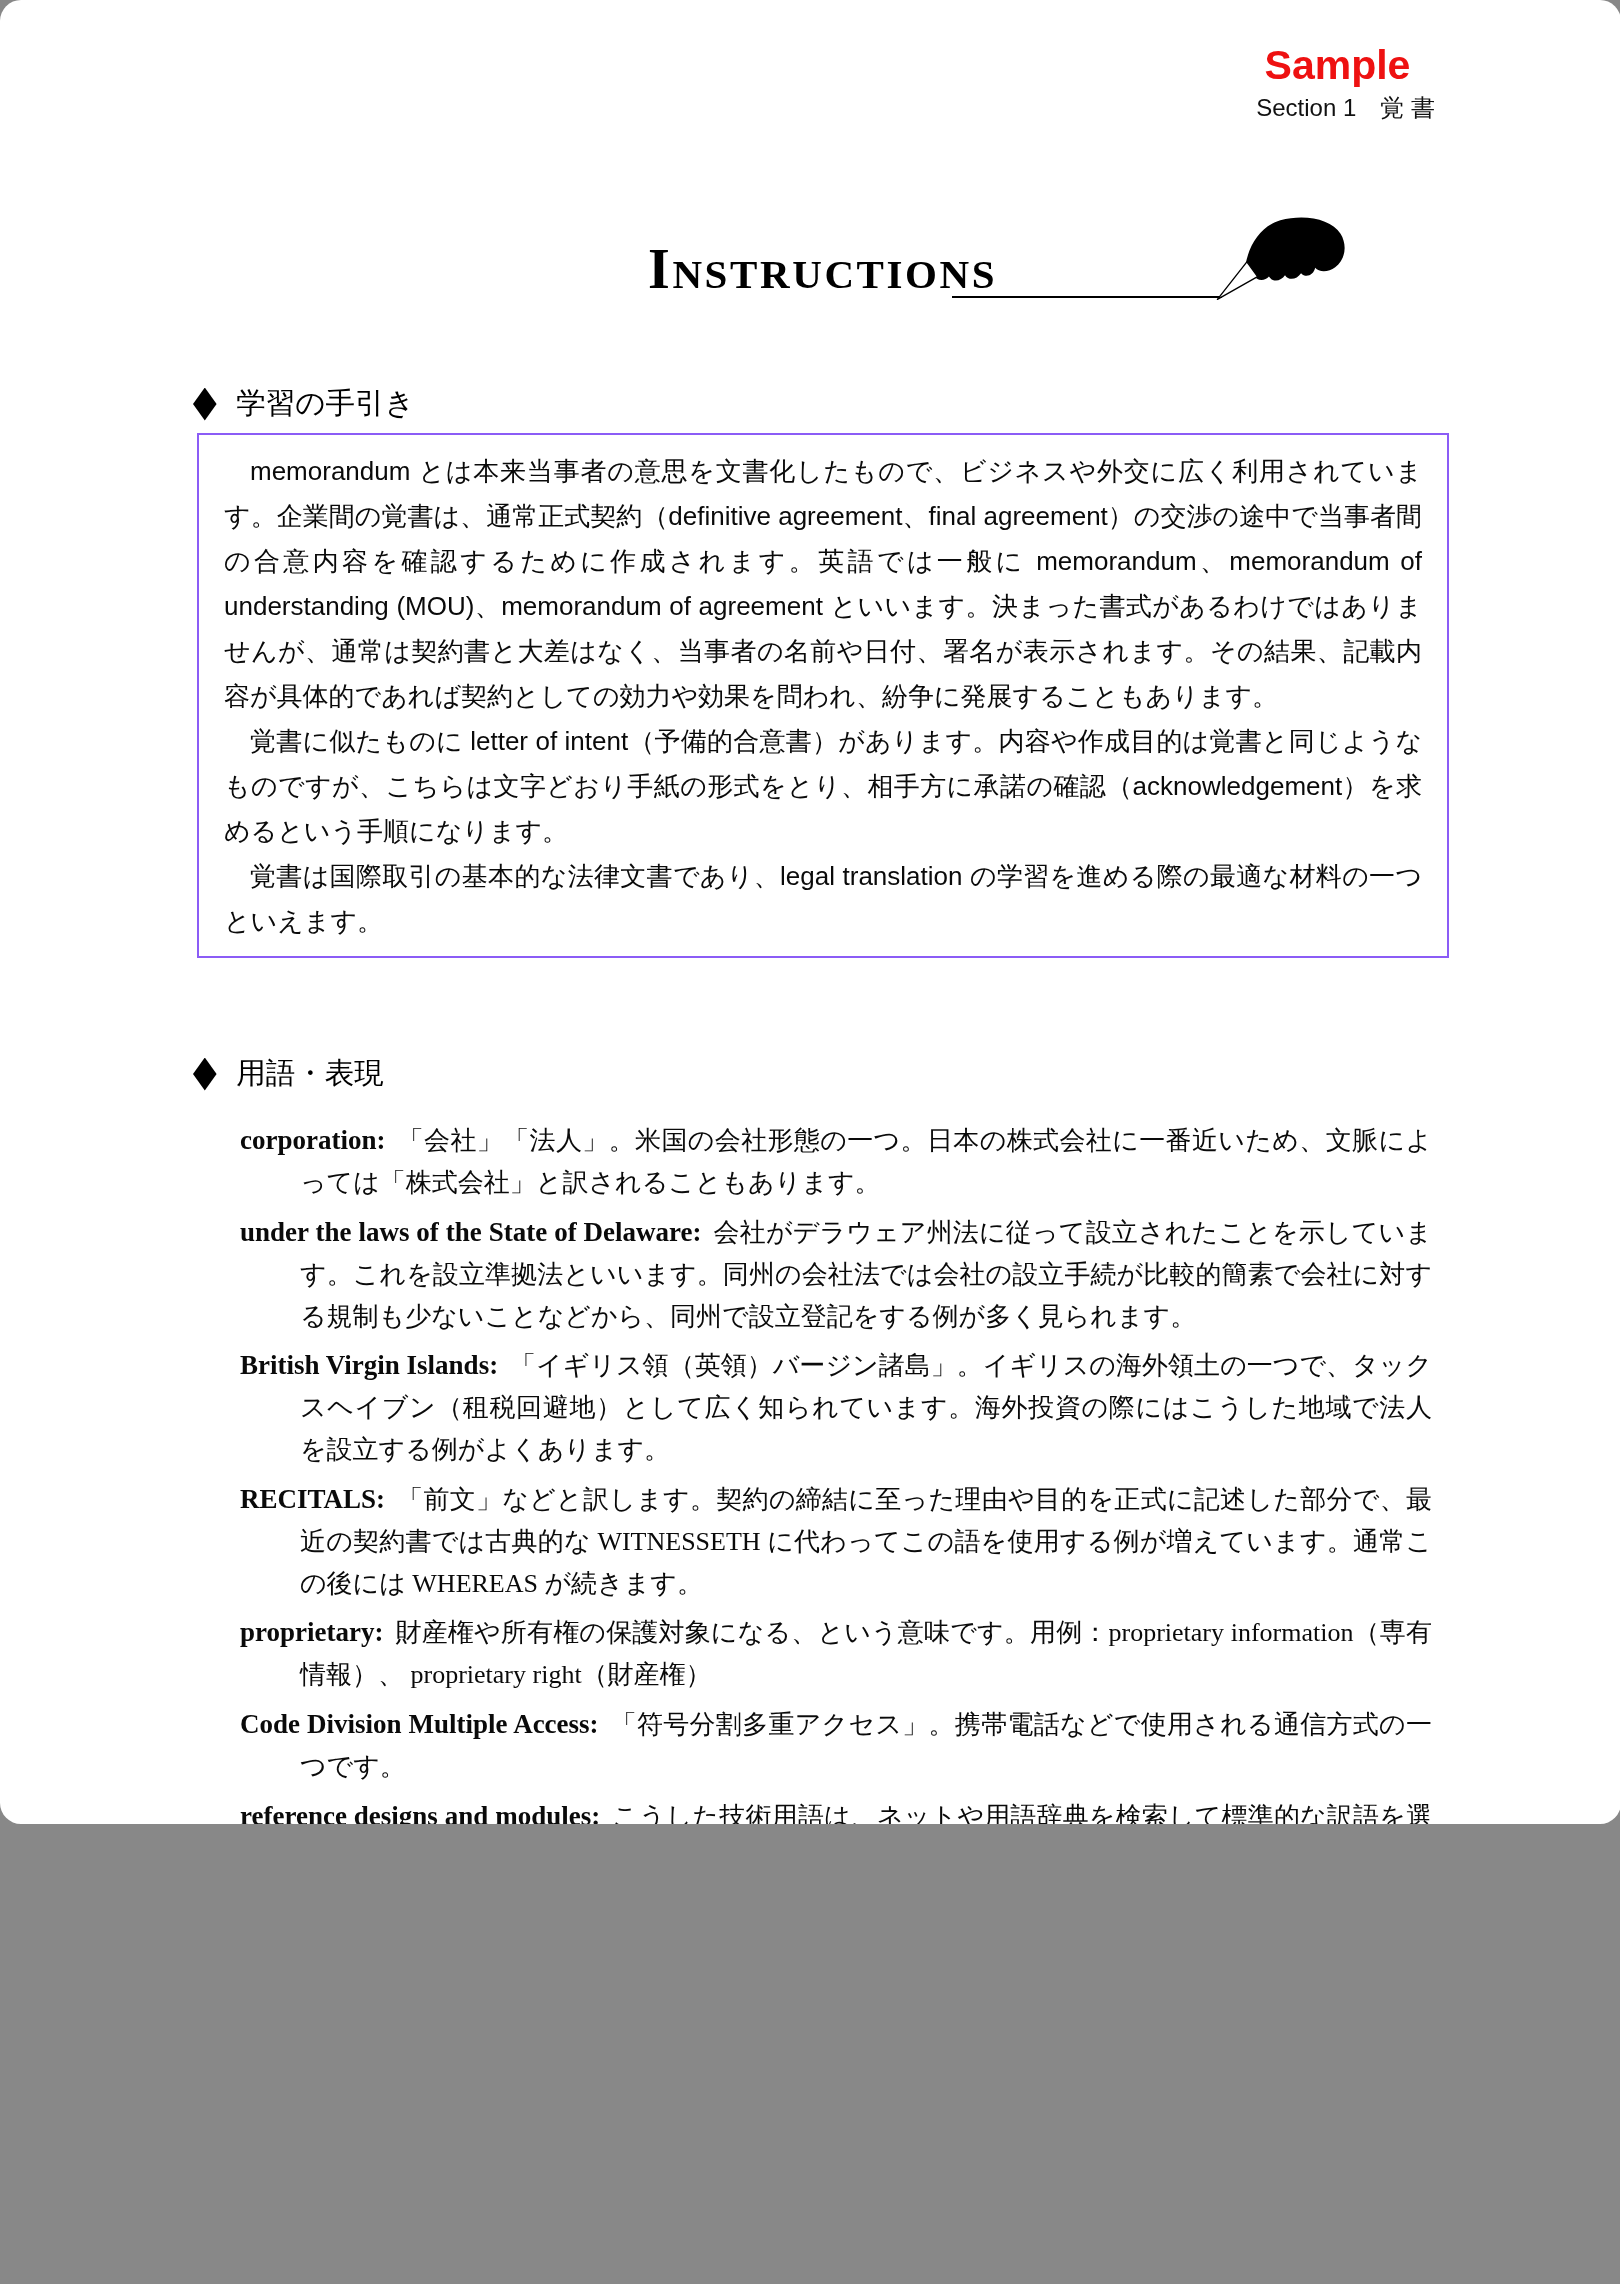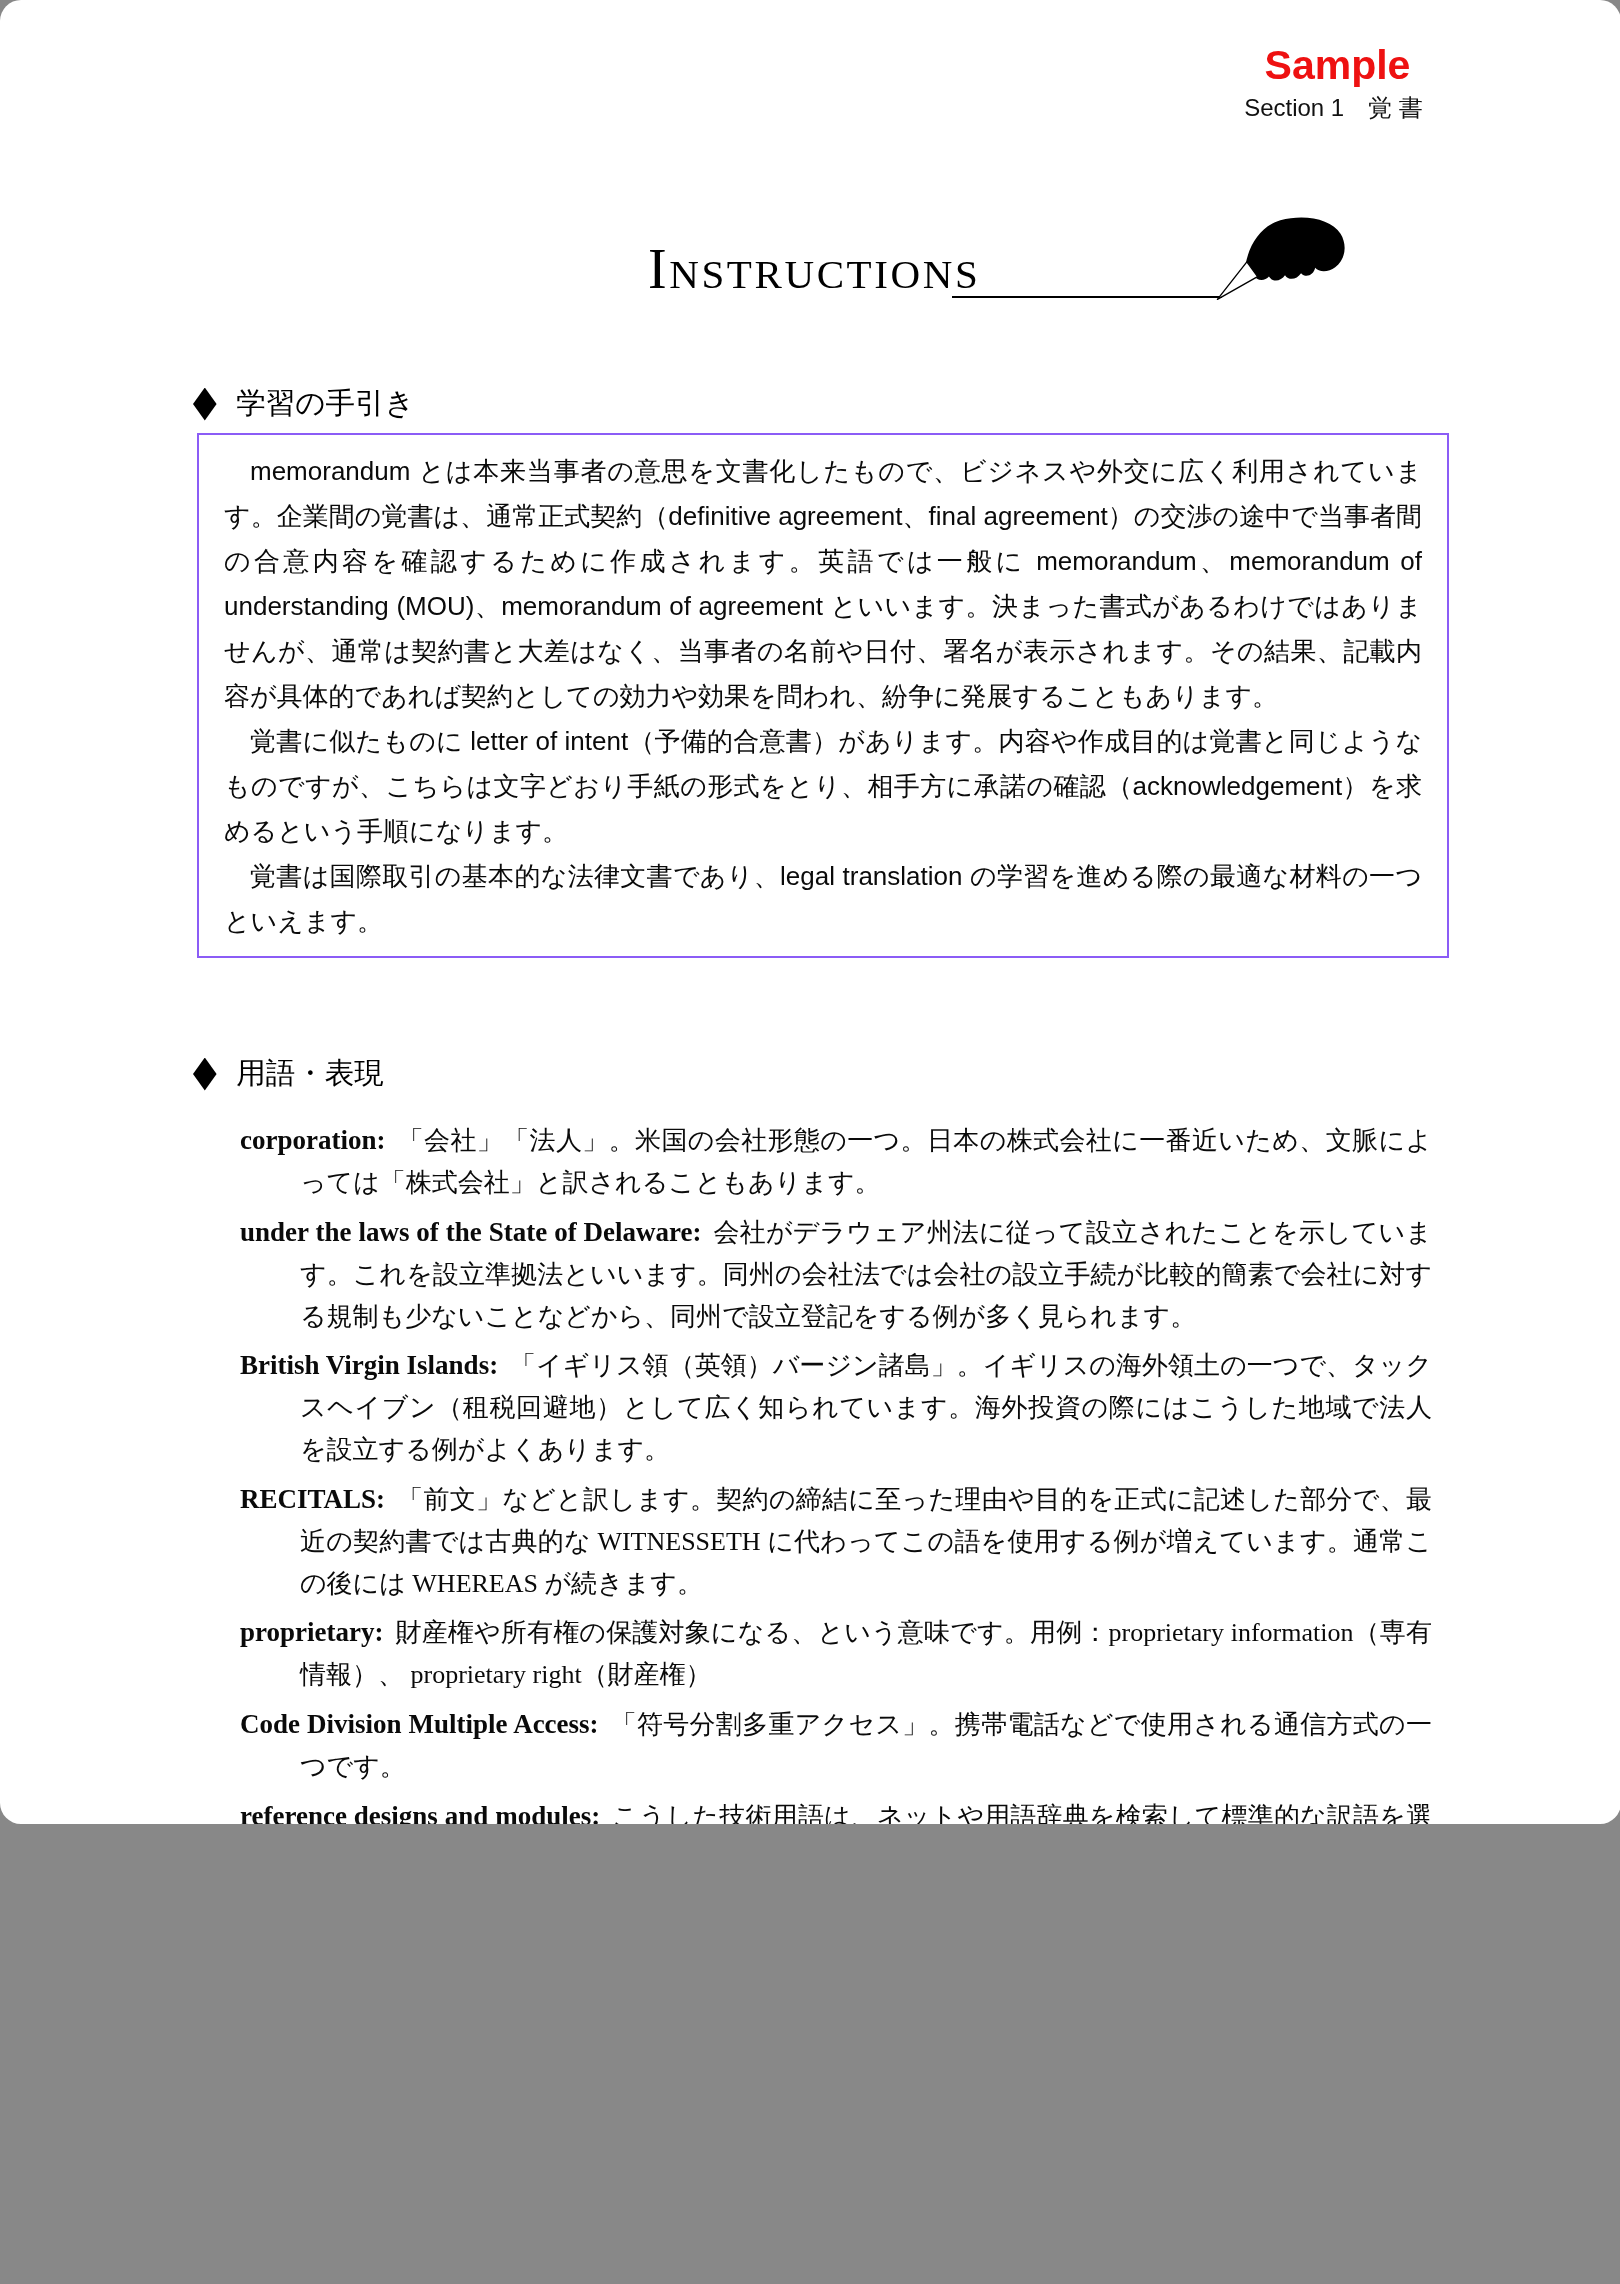--- a/index.html
+++ b/index.html
@@ -21,33 +21,33 @@
     text-align: center;
     font-family: "Liberation Sans", sans-serif;
     font-weight: bold;
     font-size: 41px;
     line-height: 1.1;
     color: #ee1111;
   }
   .section-label {
     position: absolute;
     left: 1232px; top: 92px; width: 203px;
-    text-align: center;
+    text-align: right;
     font-family: "Liberation Sans", sans-serif;
     font-size: 24px;
     color: #111;
   }
 
   
   .doc-title {
     position: absolute;
     left: 648px; top: 241px;
     margin: 0;
     font-family: "Liberation Serif", serif;
-    font-weight: 400;
+    font-weight: 700;
     font-size: 41px;
     letter-spacing: 2.6px;
     line-height: 1;
     color: #000;
   }
   .doc-title::first-letter { font-size: 56px; }
   .title-rule {
     position: absolute;
     left: 952px; top: 296px;
     width: 270px; height: 2px;

